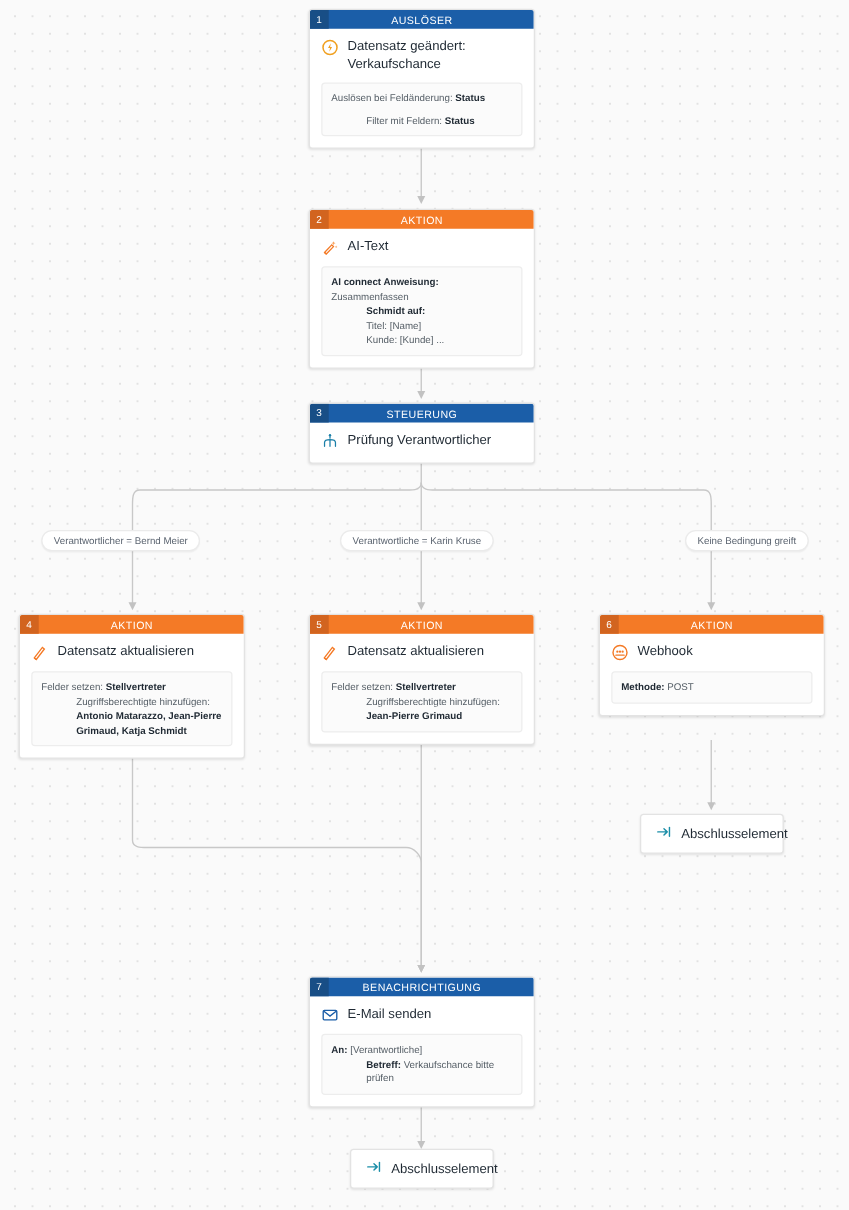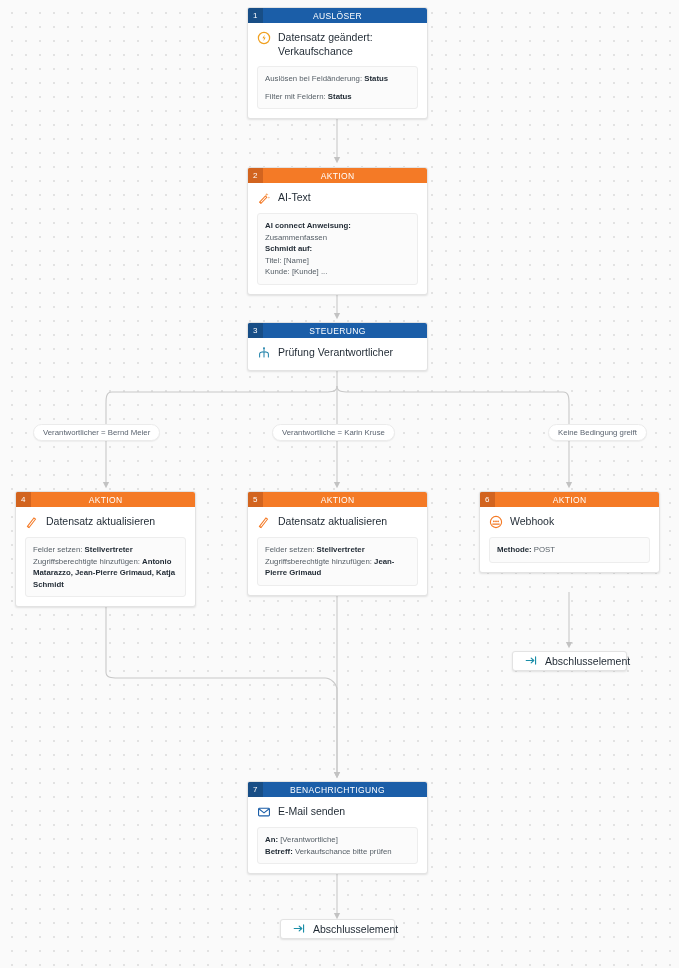--- a/index.html
+++ b/index.html
@@ -62,34 +62,34 @@
     background:#fbfbfb;
     border:1px solid #ededed;
     border-radius:3px;
     padding:6px 7px;
     font-size:7.8px;
     color:#555e66;
     line-height:11.5px;
     word-break:break-word;
   }
   .ndetail .row{margin:0;}
-  .ndetail .row + .row{margin-top:6px;}
+  .ndetail .row + .row{margin-top:6px;margin-left:28px;}
   .ndetail .row.tight + .row.tight{margin-top:0px;}
   .ndetail b{color:#1f2933;font-weight:bold;}
 
   .endnode{
     position:absolute;
     background:#ffffff;
     border:1px solid #e3e3e3;
     border-radius:3px;
     box-shadow:0 1px 2px rgba(0,0,0,0.10);
     box-sizing:border-box;
     display:flex;align-items:center;gap:7px;
     padding:0 12px;
-    height:20px;
+    height:32px;
     font-size:10.5px;color:#1f2933;
   }
 
   .edge-label{
     position:absolute;
     background:#ffffff;
     border:1px solid #ebebeb;
     border-radius:11px;
     box-shadow:0 1px 1px rgba(0,0,0,0.05);
     height:17px;

